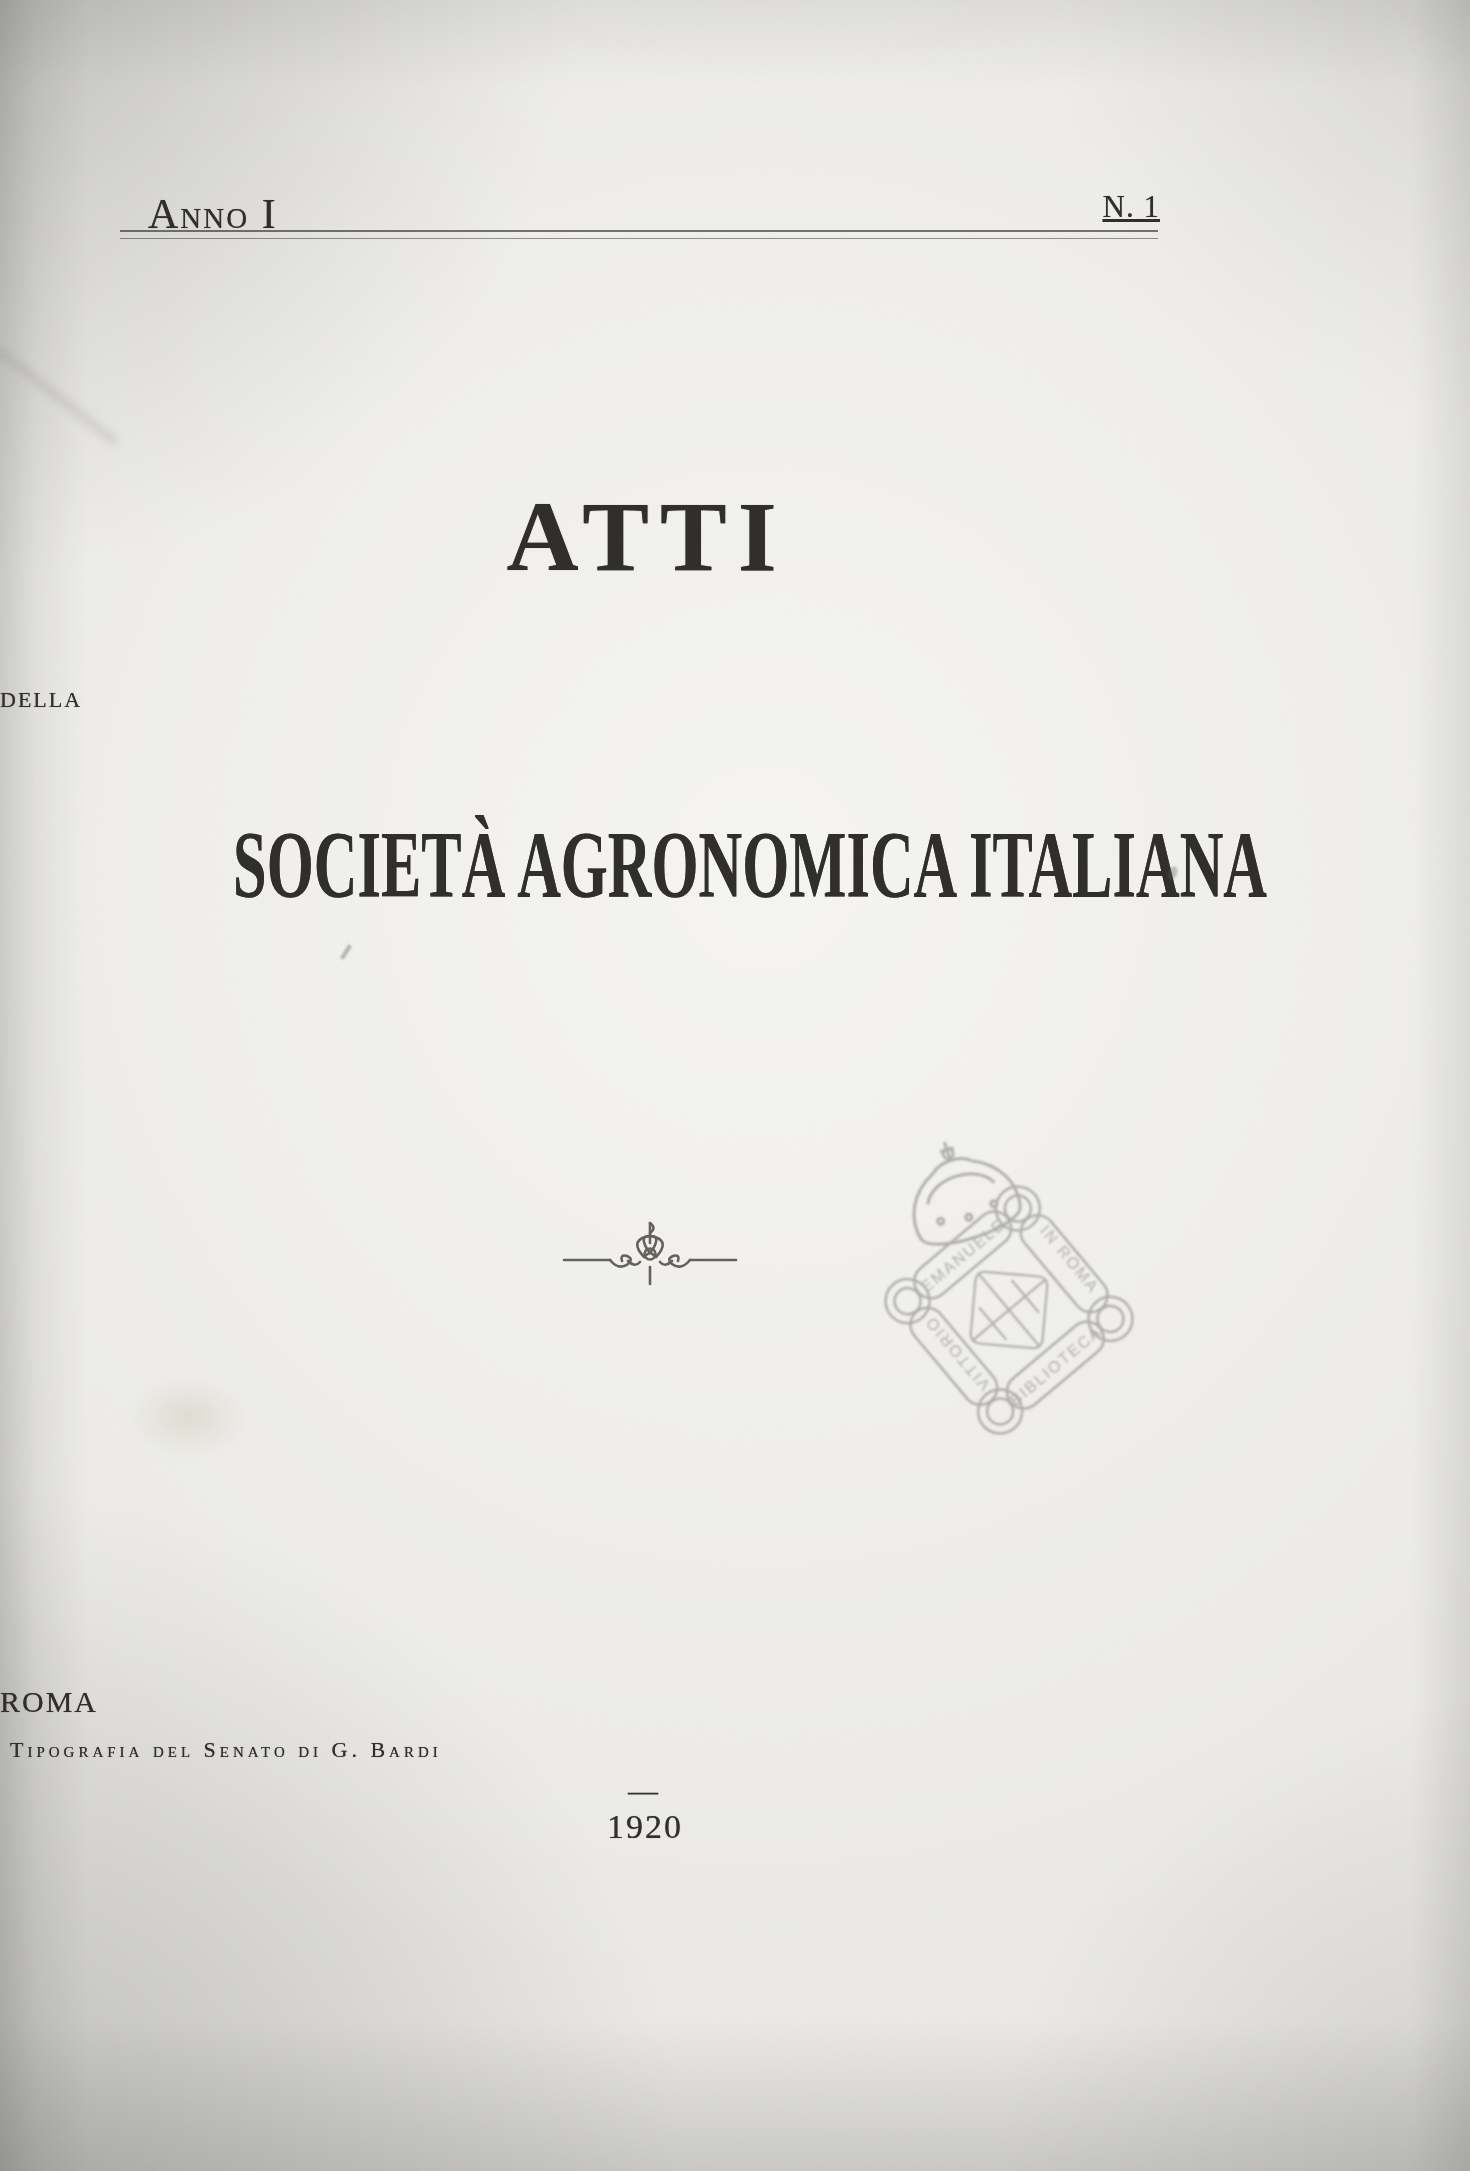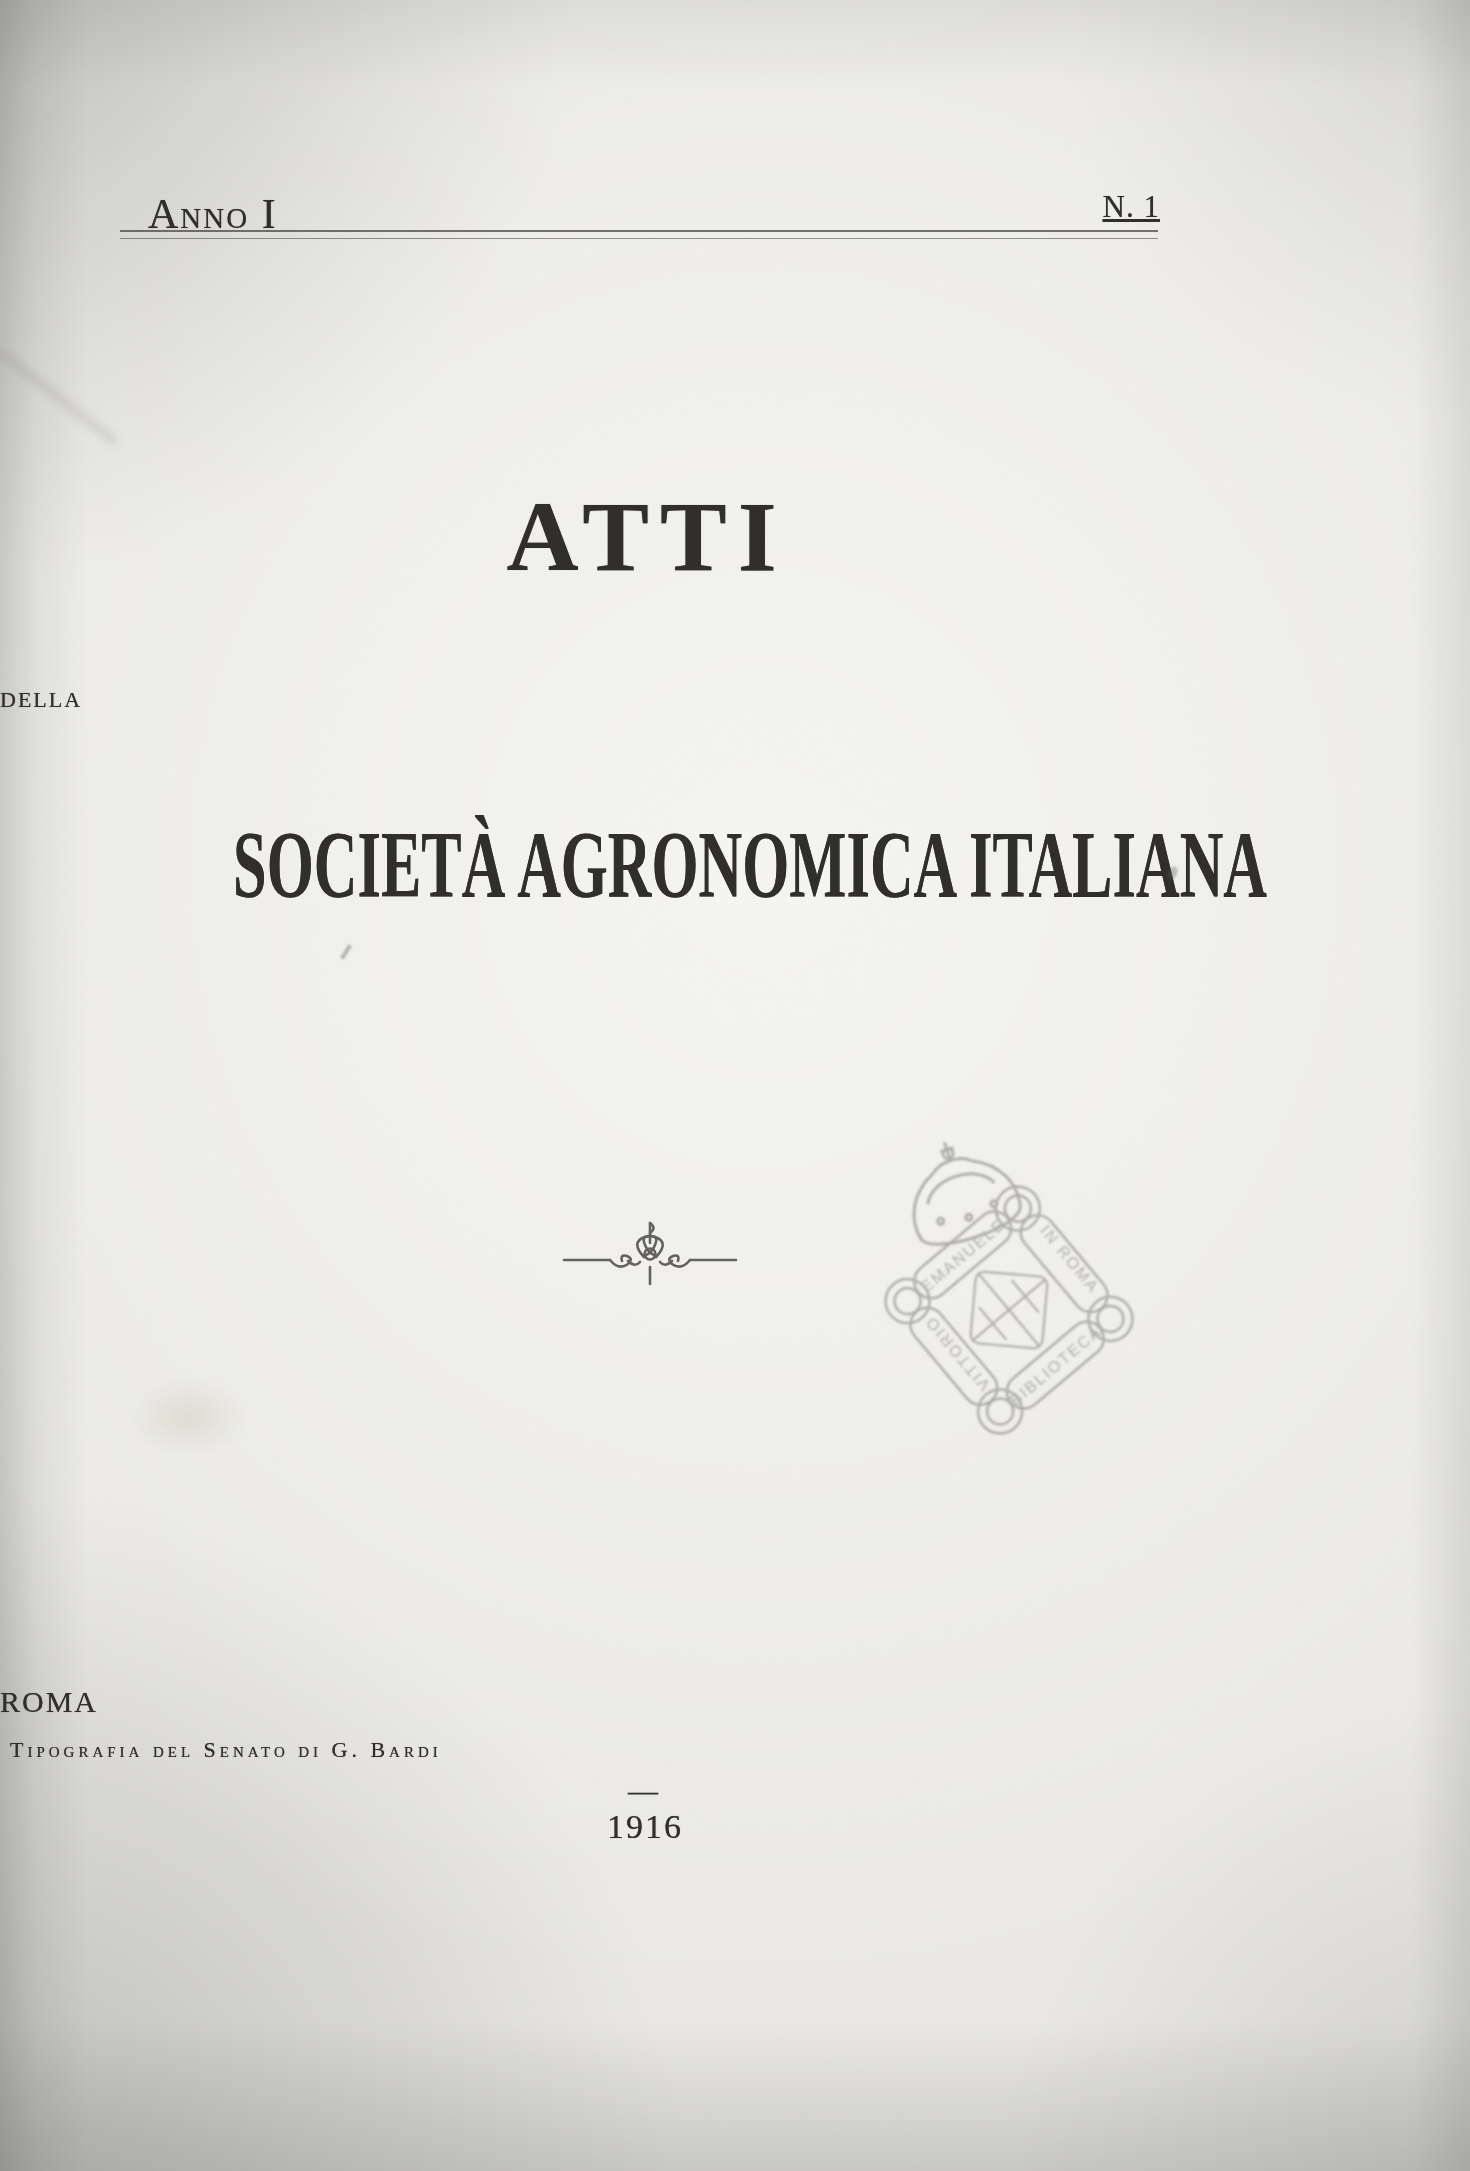--- a/index.html
+++ b/index.html
@@ -140,21 +140,21 @@
           <text transform="translate(78,0) rotate(90)" text-anchor="middle" dominant-baseline="middle">IN ROMA</text>
           <text x="0" y="78" text-anchor="middle">BIBLIOTECA</text>
         </g>
       </g>
     </g>
   </svg>
 
   <div class="abs txt roma">ROMA</div>
   <div class="abs txt sc printer">Tipografia del Senato di G. Bardi</div>
   <div class="abs txt imprint-dash">—</div>
-  <div class="abs txt year">1916</div>
+  <div class="abs txt year">1920</div>
 
   <div class="abs stain1"></div>
   <div class="abs stain2"></div>
   <div class="abs speck1"></div>
   <div class="abs speck2"></div>
 
   <svg class="abs grain" width="1470" height="2171" viewBox="0 0 1470 2171">
     <filter id="grainf">
       <feTurbulence type="fractalNoise" baseFrequency="0.8" numOctaves="2" stitchTiles="stitch"></feTurbulence>
       <feColorMatrix type="matrix" values="0 0 0 0 0.42  0 0 0 0 0.41  0 0 0 0 0.39  0 0 0 0.07 0"></feColorMatrix>

